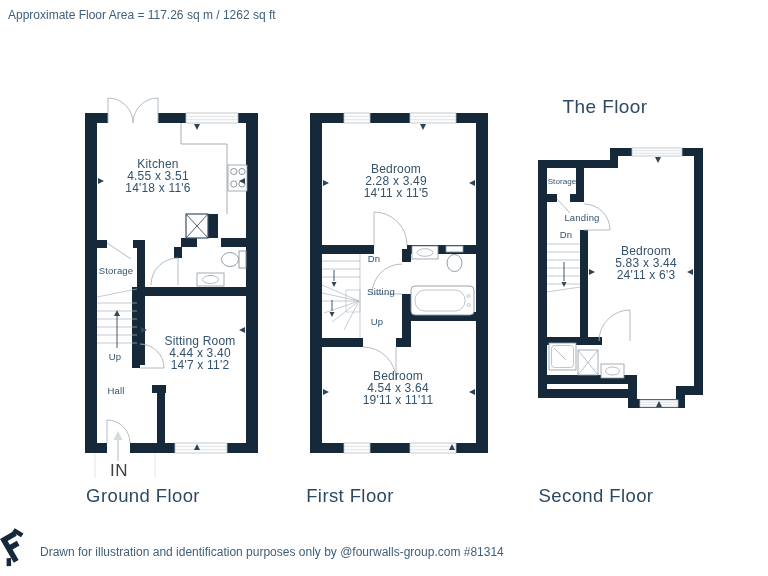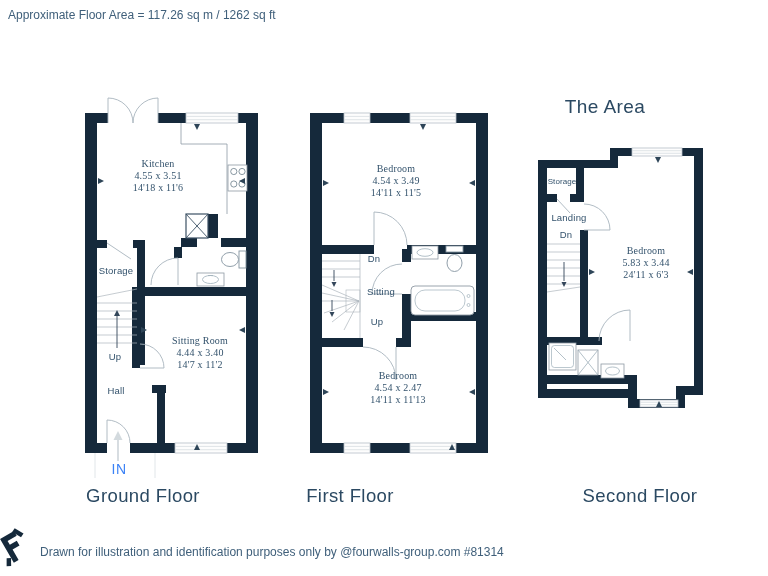--- a/index.html
+++ b/index.html
@@ -1,28 +1,28 @@
 <!DOCTYPE html>
 <html><head>
 <meta charset="utf-8">
 <style>
   html,body{margin:0;padding:0;}
   body{width:768px;height:576px;position:relative;background:#ffffff;
        font-family:"Liberation Sans",sans-serif;overflow:hidden;}
   svg{position:absolute;left:0;top:0;}
   .lbl{position:absolute;color:#33526c;white-space:nowrap;}
   .center{transform:translateX(-50%);text-align:center;}
-  .room{font-size:10px;line-height:12px;letter-spacing:.2px;font-family:Liberation Serif, serif;}
+  .room{font-size:12px;line-height:12px;letter-spacing:.2px;}
   .room div{white-space:nowrap;}
   .sm{font-size:9.5px;letter-spacing:.2px;}
   .xs{font-size:8px;letter-spacing:.1px;}
   .floor-name{font-size:18.5px;color:#2b4962;letter-spacing:.4px;}
   .title{font-size:19px;color:#2b4962;letter-spacing:.4px;}
   .note{font-size:12px;color:#40607b;}
-  .in-lbl{font-size:14px;color:#3b82f6;letter-spacing:.5px;}
+  .in-lbl{font-size:17px;color:#404040;letter-spacing:.5px;}
 </style>
 </head>
 <body>
 
 <svg width="768" height="576" viewBox="0 0 768 576">
 
   <g>
     <g fill="#15293b" shape-rendering="crispEdges">
       <rect x="85" y="113" width="12" height="340"></rect>
         <rect x="246" y="113" width="12" height="340"></rect>
@@ -238,57 +238,57 @@
     <g transform="translate(14,547) rotate(-30)">
       <path d="M-8,-14 h16 v5.5 h-10.5 v4.5 h8 v5.5 h-8 v12 h-5.5 z" fill="#15293b"></path>
       <path d="M10,-16 l5,9 -4,2 -5,-9 z" fill="#15293b"></path>
       <path d="M-12,6 l-4,7 4,2 4,-7 z" fill="#15293b"></path>
     </g>
   </g>
 </svg>
 
 <div class="lbl note" style="left:8px;top:8px;">Approximate Floor Area = 117.26 sq m / 1262 sq ft</div>
 
-<div class="lbl title center" style="left:605px;top:96px;">The Area</div>
+<div class="lbl title center" style="left:605px;top:96px;">The Floor</div>
 
 <div class="lbl room center" style="left:158px;top:158px;">
   <div>Kitchen</div>
   <div>4.55 x 3.51</div>
   <div>14'18 x 11'6</div>
 </div>
 <div class="lbl sm center" style="left:116px;top:265px;">Storage</div>
 <div class="lbl sm center" style="left:115px;top:351px;">Up</div>
 <div class="lbl sm center" style="left:116px;top:385px;text-align:center;">Hall</div>
 <div class="lbl room center" style="left:200px;top:335px;">
   <div>Sitting Room</div>
   <div>4.44 x 3.40</div>
   <div>14'7 x 11'2</div>
 </div>
 <div class="lbl in-lbl center" style="left:119px;top:461px;">IN</div>
 
 <div class="lbl room center" style="left:396px;top:163px;">
   <div>Bedroom</div>
-  <div>4.54 x 3.49</div>
+  <div>2.28 x 3.49</div>
   <div>14'11 x 11'5</div>
 </div>
 <div class="lbl sm center" style="left:374px;top:253px;">Dn</div>
 <div class="lbl sm center" style="left:381px;top:286px;">Sitting</div>
 <div class="lbl sm center" style="left:377px;top:316px;">Up</div>
 <div class="lbl room center" style="left:398px;top:370px;">
   <div>Bedroom</div>
-  <div>4.54 x 2.47</div>
-  <div>14'11 x 11'13</div>
+  <div>4.54 x 3.64</div>
+  <div>19'11 x 11'11</div>
 </div>
 
 <div class="lbl xs center" style="left:562px;top:177px;">Storage</div>
-<div class="lbl sm center" style="left:569px;top:212px;">Landing</div>
+<div class="lbl sm center" style="left:582px;top:212px;">Landing</div>
 <div class="lbl sm center" style="left:566px;top:229px;">Dn</div>
 <div class="lbl room center" style="left:646px;top:245px;">
   <div>Bedroom</div>
   <div>5.83 x 3.44</div>
   <div>24'11 x 6'3</div>
 </div>
 
 <div class="lbl floor-name center" style="left:143px;top:485px;">Ground Floor</div>
 <div class="lbl floor-name center" style="left:350px;top:485px;">First Floor</div>
-<div class="lbl floor-name center" style="left:596px;top:485px;margin-left:44px;">Second Floor</div>
+<div class="lbl floor-name center" style="left:596px;top:485px;">Second Floor</div>
 
 <div class="lbl note" style="left:40px;top:545px;">Drawn for illustration and identification purposes only by @fourwalls-group.com #81314</div>
 
 </body></html>

